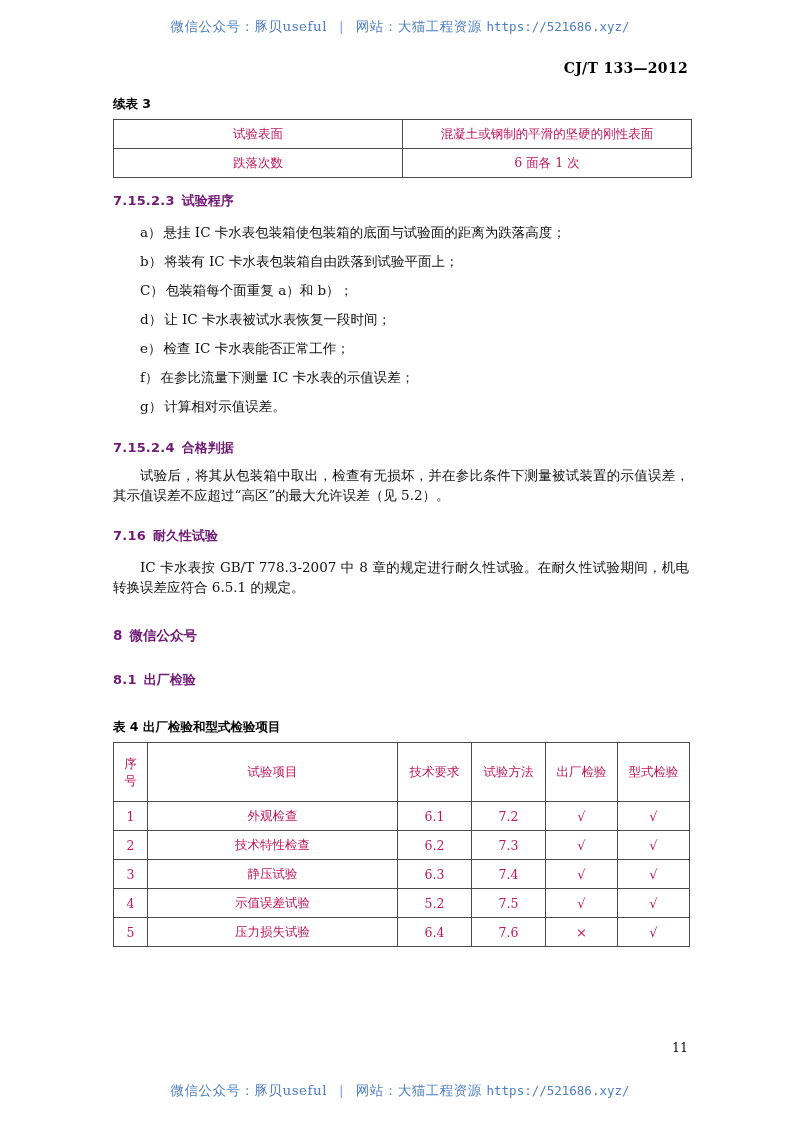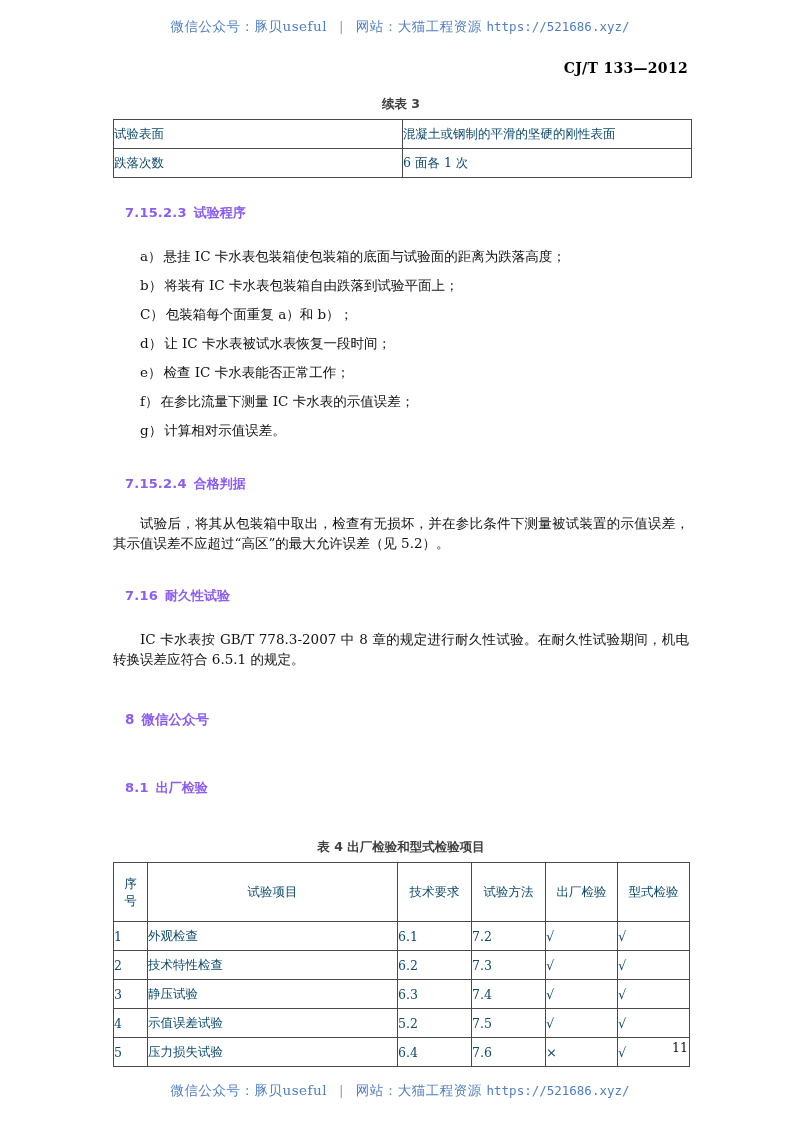--- a/index.html
+++ b/index.html
@@ -57,56 +57,57 @@
 
   
   .content {
     position: absolute;
     left: 113px;
     top: 96px;
     width: 576px;
   }
 
   .table-caption {
-    text-align: center;
+    text-align: left;
     font-family: "DejaVu Sans", "Liberation Sans", sans-serif;
     font-weight: bold;
     font-size: 12.5px;
     margin-bottom: 6px;
-    color: #404040;
+    color: #000000;
   }
   .table-caption.t4 {
     margin-top: 0;
   }
 
   table.doc-table {
     border-collapse: collapse;
     width: 576px;
     table-layout: fixed;
   }
   table.doc-table td,
   table.doc-table th {
     border: 1px solid #4a4a4a;
+    text-align: center;
     vertical-align: middle;
     font-family: "DejaVu Serif", "Liberation Serif", serif;
     font-size: 12.5px;
     font-weight: normal;
-    color: #0c4a6e;
+    color: #be185d;
     padding: 0;
   }
   table.t3 td { height: 28px; }
   table.t3 td.c1 { width: 288px; }
   table.t3 td.c2 { width: 288px; }
 
   
   h2.sec, h3.sub {
     font-family: "DejaVu Sans", "Liberation Sans", sans-serif;
     font-weight: bold;
-    color: #8b5cf6;
-    margin: 12px;
+    color: #701a75;
+    margin: 0;
   }
   h3.sub {
     font-size: 13px;
   }
   h2.sec {
     font-size: 13.5px;
   }
   .sec-num {
     font-weight: bold;
     letter-spacing: 0.2px;

